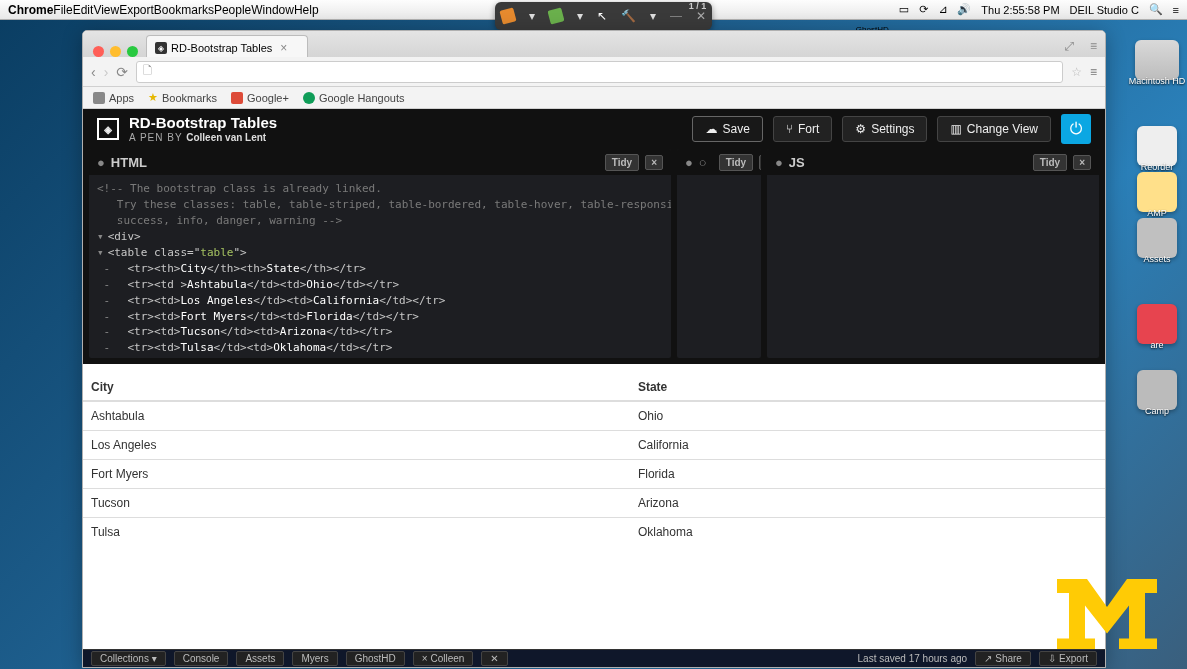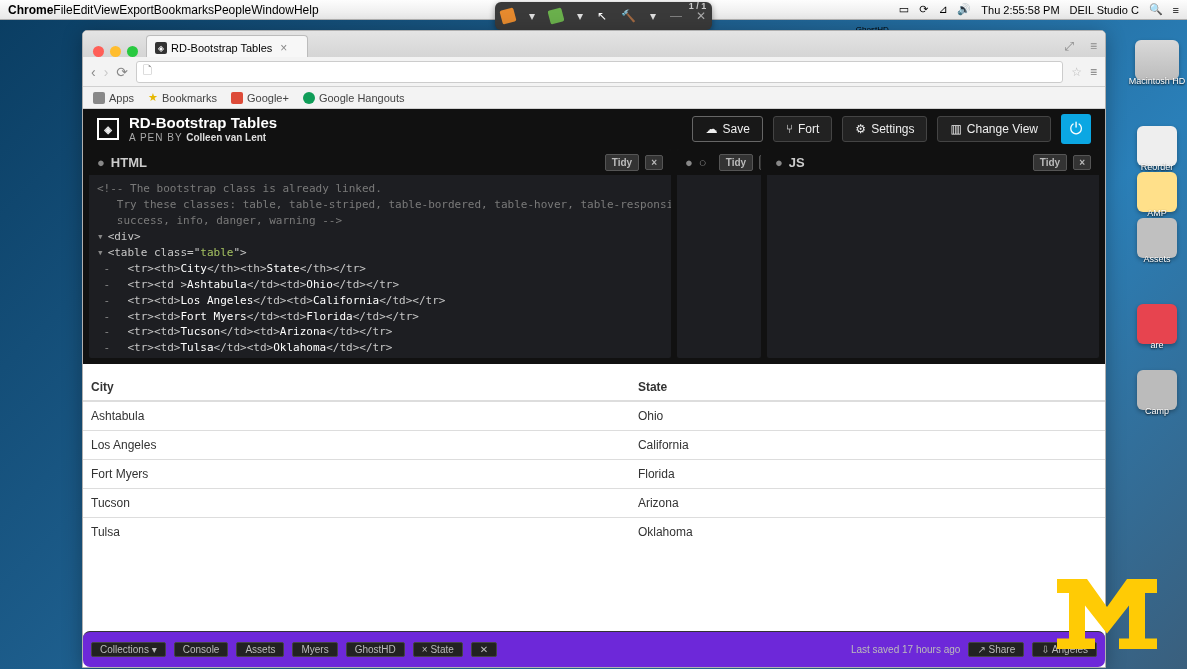--- a/index.html
+++ b/index.html
@@ -176,25 +176,24 @@
     flex:1;background:#fff; padding:10px 0 0 0;
     font-family: "Helvetica Neue", Arial, sans-serif;
     color:#333; overflow:auto;
   }
   table.demo{width:100%;border-collapse:collapse;font-size:12px;}
   table.demo th{text-align:left;font-weight:700;padding:6px 8px;border-bottom:2px solid #ddd;}
   table.demo td{padding:7px 8px;border-top:1px solid #ddd;}
 
   
   .cp-footer{
-    height:36px;background:#6d28d9;color:#bbb;
+    height:18px;background:#0f172a;color:#bbb;
     display:flex;align-items:center;
     font-size:10px;padding:0 8px;gap:8px;
     border-top:1px solid #333;
-    border-radius:7px;
   }
   .cp-footer .fbtn{background:#222;border:1px solid #444;padding:1px 8px;border-radius:2px;}
   .cp-footer .fspacer{flex:1;}
 
   
   .dock-right{
     position:absolute; right:0; top:36px; width:60px; height:640px;
     display:flex;flex-direction:column;align-items:center;
     padding-top:4px;
   }
@@ -399,26 +398,26 @@
       </tbody>
     </table>
   </div>
 
   <div class="cp-footer">
     <span class="fbtn"><span>Collections</span> ▾</span>
     <span class="fbtn">Console</span>
     <span class="fbtn">Assets</span>
     <span class="fbtn">Myers</span>
     <span class="fbtn">GhostHD</span>
-    <span class="fbtn">× State</span>
+    <span class="fbtn">× Colleen</span>
     <span class="fbtn">✕</span>
     <span class="fspacer"></span>
     <span>Last saved 17 hours ago</span>
     <span class="fbtn">↗ Share</span>
-    <span class="fbtn">⇩ Angeles</span>
+    <span class="fbtn">⇩ Export</span>
   </div>
 </div>
 
 <div class="dock-right">
   <div class="dock-item dock-hd" style="background:linear-gradient(#d9d9d9,#bcbcbc);"></div>
   <div class="dock-label">Macintosh HD</div>
   <div style="height:40px;"></div>
   <div class="dock-item" style="background:#eee;"></div>
   <div class="dock-label">Reorder</div>
   <div class="dock-item" style="background:#ffe08a;"></div>

